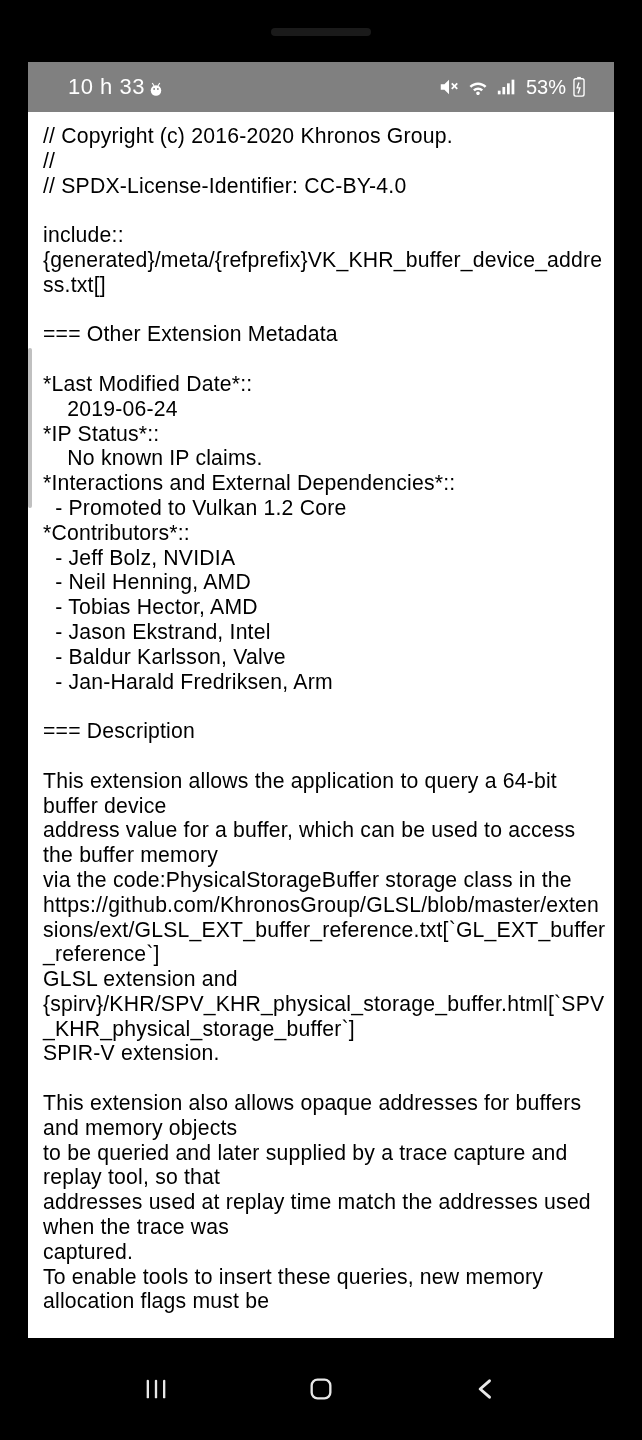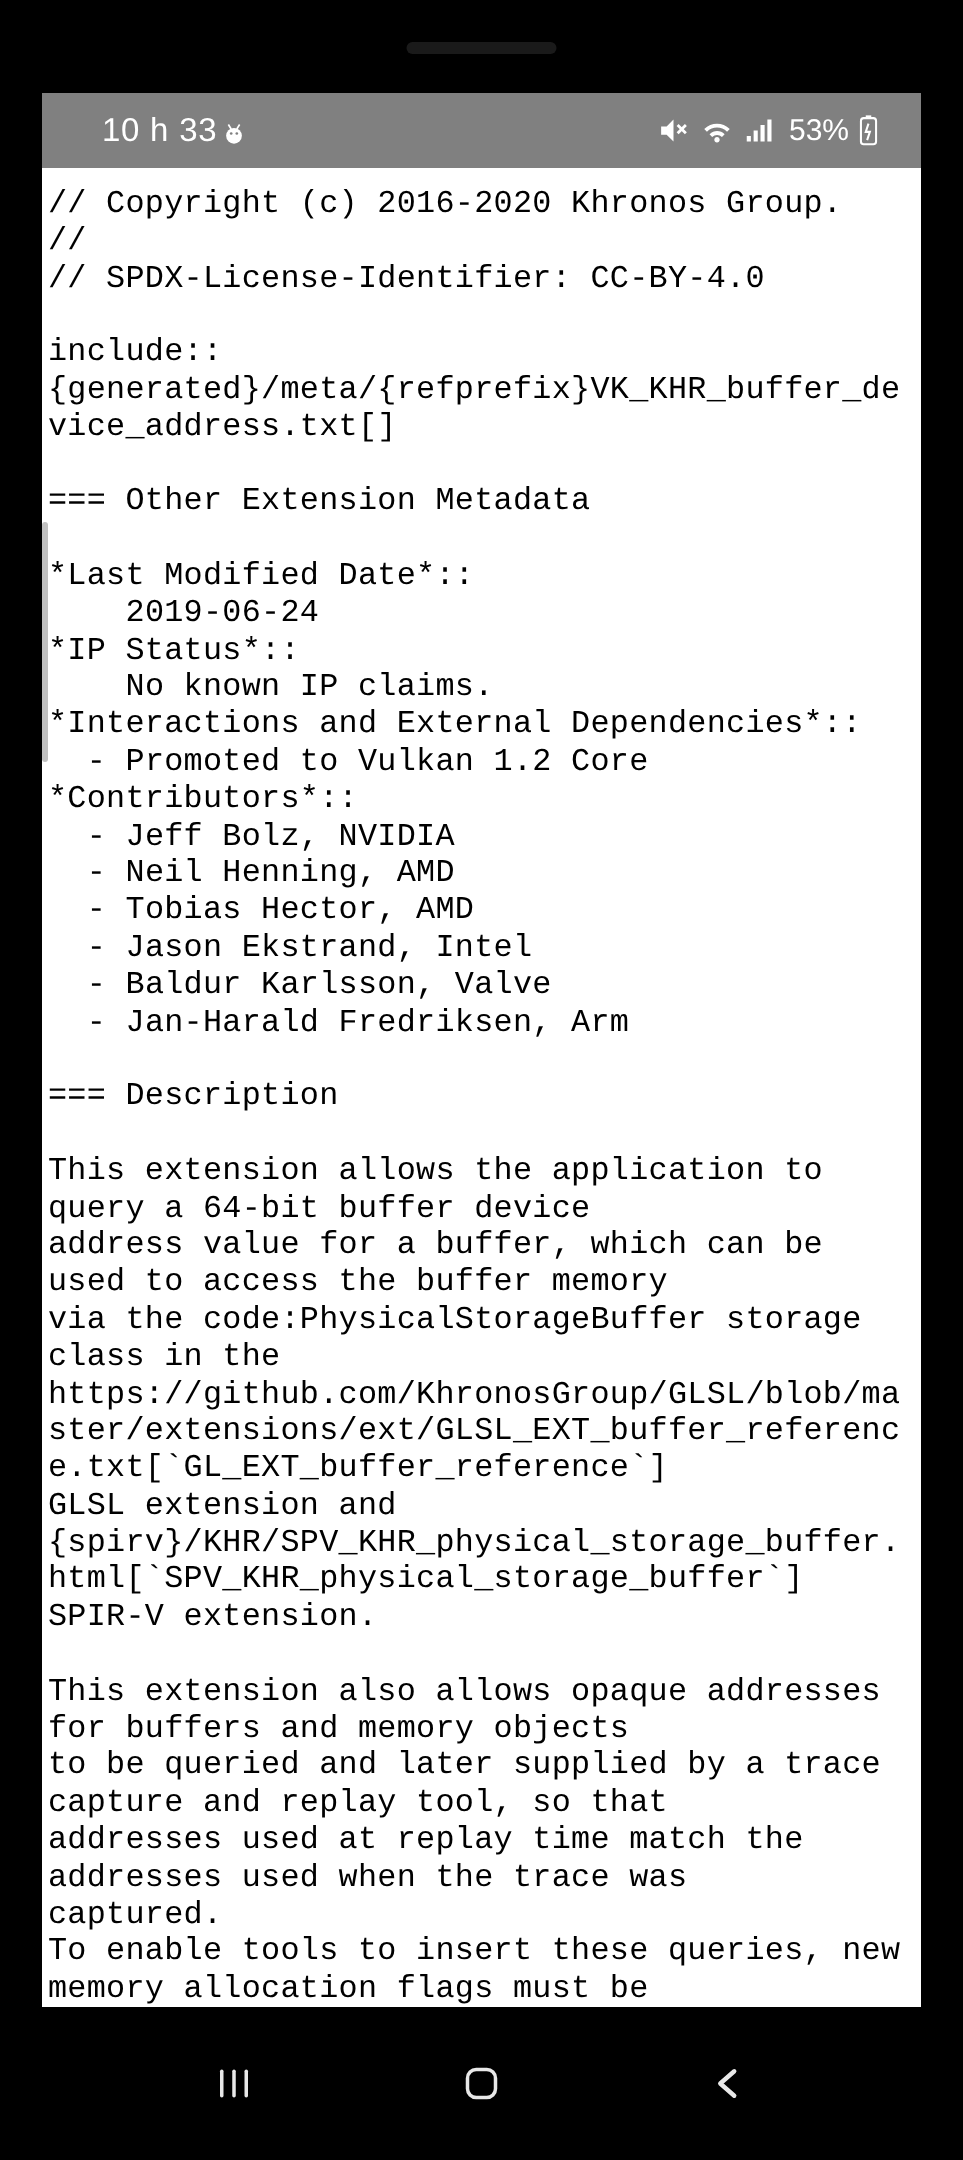--- a/index.html
+++ b/index.html
@@ -77,27 +77,27 @@
   .content-area {
     position: absolute;
     top: 94px;
     left: 14px;
     right: 14px;
     bottom: 84px;
     background: #fff;
     overflow: hidden;
   }
   .code-text {
-    font-family: Liberation Mono, monospace;
+    font-family: Liberation Sans, sans-serif;
     font-size: 21.2px;
     line-height: 1.17;
     color: #000;
     white-space: pre-wrap;
     word-wrap: break-word;
-    padding: 12px 6px 0 4px;
+    padding: 12px 6px 0 15px;
     letter-spacing: 0.2px;
   }
   .nav-bar {
     position: absolute;
     bottom: 18px;
     left: 14px;
     right: 14px;
     height: 66px;
     background: #000;
     display: flex;

